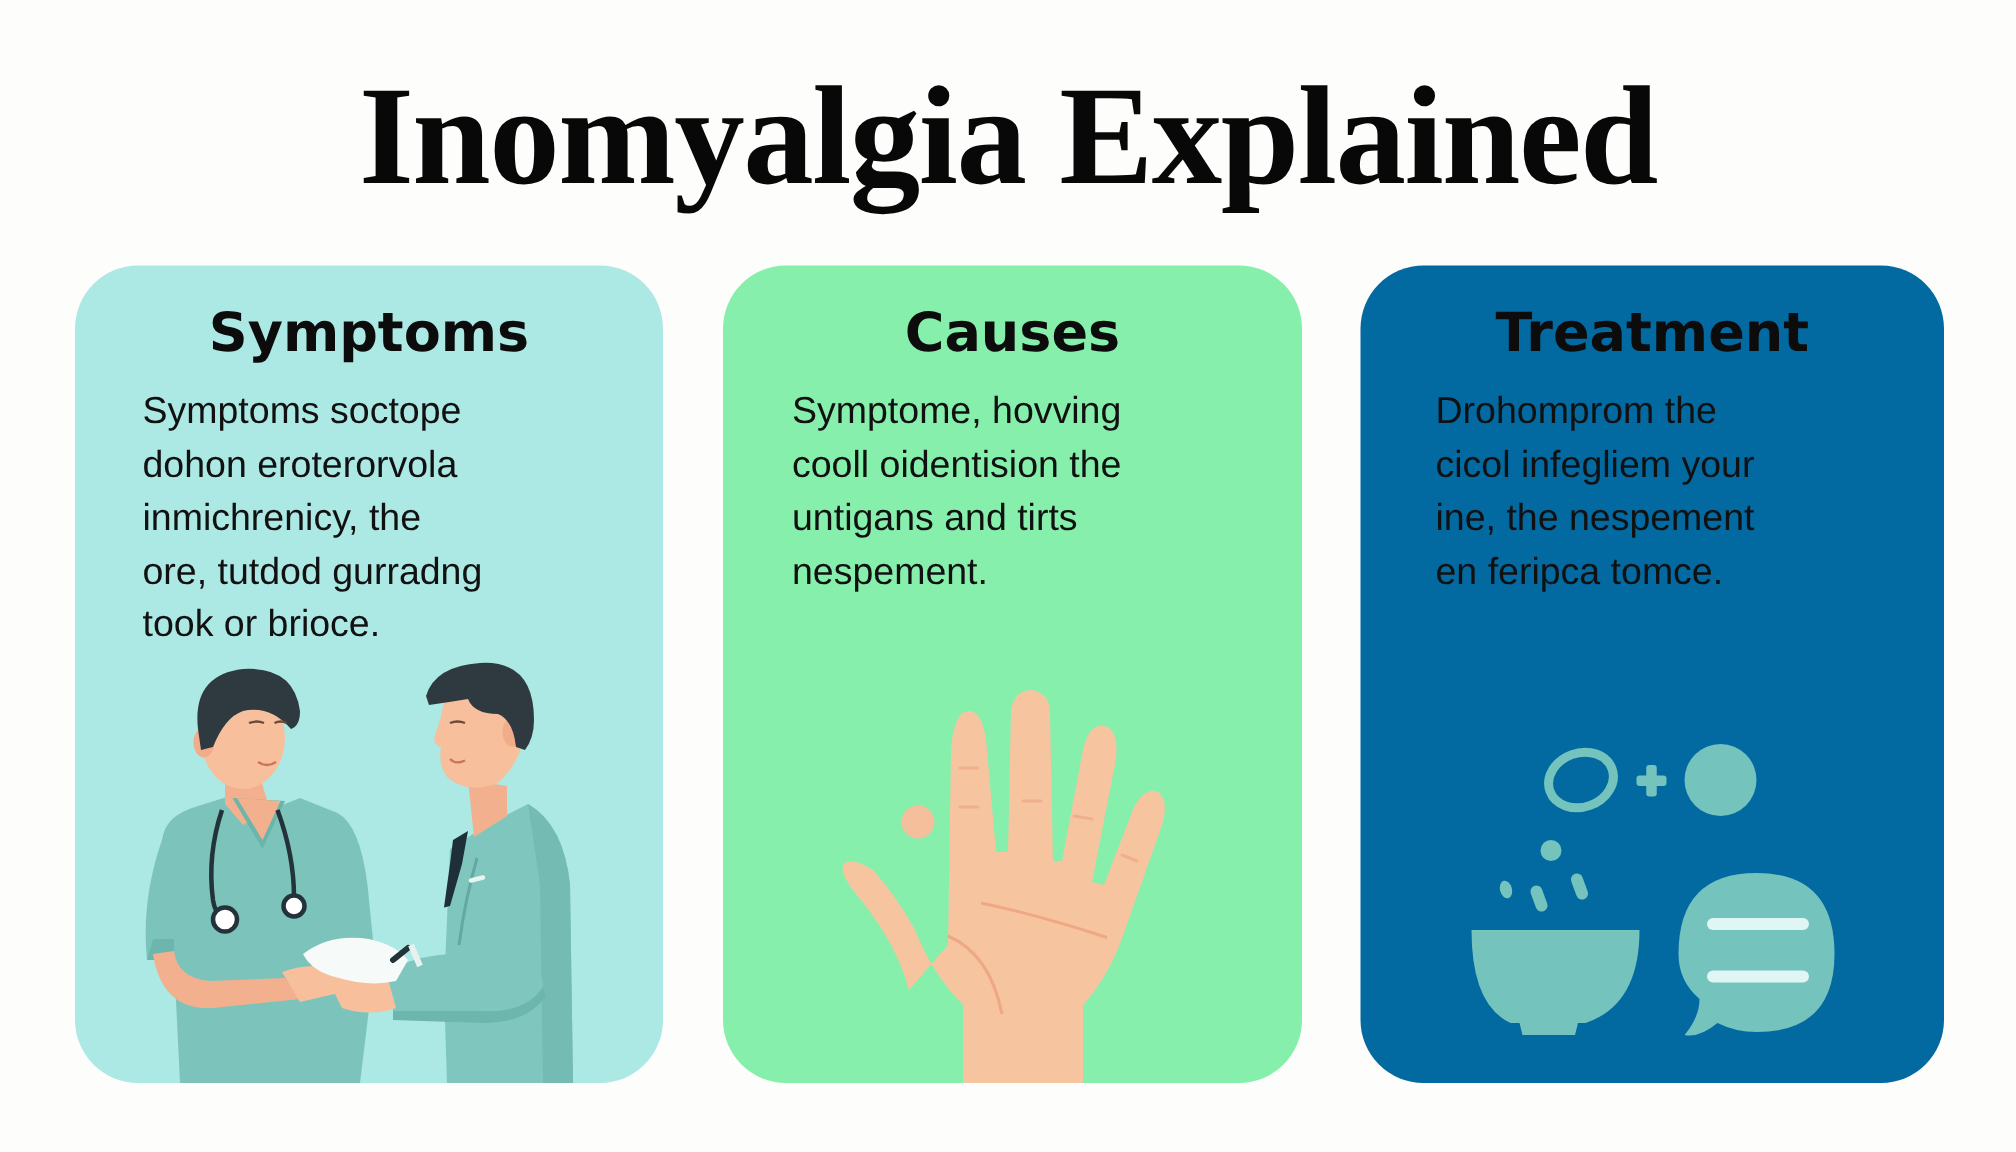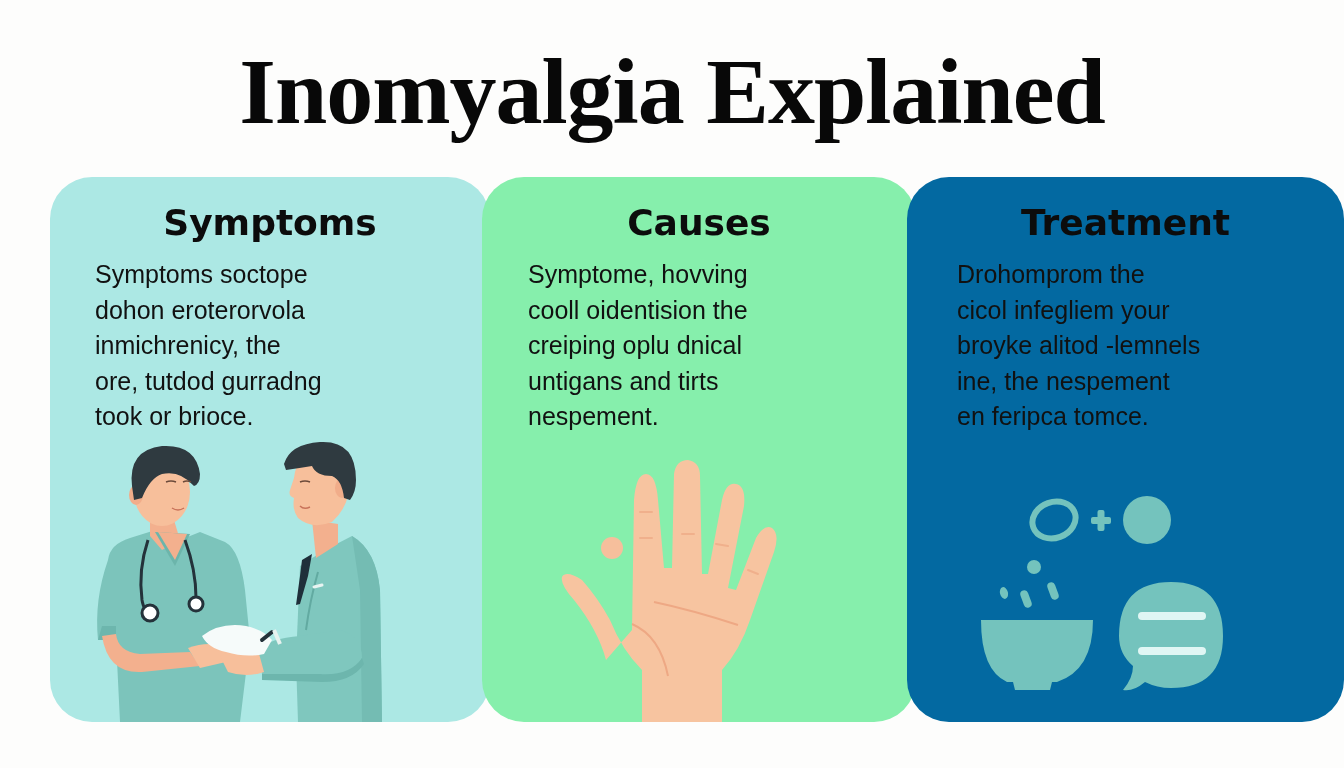--- a/index.html
+++ b/index.html
@@ -27,21 +27,20 @@
       line-height: 130px;
       color: #080808;
       margin: 0;
     }
     .card {
       position: absolute;
       top: 177px;
       height: 545px;
       border-radius: 42px;
       overflow: hidden;
-      padding-left: 48px;
     }
     .card.c1 { left: 50px;  width: 392px; background: #ace8e4; }
     .card.c2 { left: 482px; width: 386px; background: #86efac; }
     .card.c3 { left: 907px; width: 389px; background: #0369a1; }
 
     .card-heading {
       position: absolute;
       left: 0;
       top: 22px;
       width: 100%;
@@ -155,21 +154,20 @@
       <path d="M224 190 L230 204" stroke="#e7f2ef" stroke-width="4"></path>
     </svg>
   </div>
 </section>
 
 <section class="card c2">
   <h2 class="card-heading">Causes</h2>
   <div class="card-body">
     <span class="line">Symptome, hovving</span>
     <span class="line">cooll oidentision the</span>
-    <span class="line">creiping oplu dnical</span>
     <span class="line">untigans and tirts</span>
     <span class="line">nespement.</span>
   </div>
   <div class="illustration">
     <svg width="386" height="282" viewBox="0 0 386 282">
 
       <circle cx="130" cy="108" r="11" fill="#f6bf9c"></circle>
 
       <path d="
         M160 282
@@ -212,21 +210,20 @@
       <path d="M266 130 L276 134" stroke="#f0b08c" stroke-width="2" stroke-linecap="round"></path>
     </svg>
   </div>
 </section>
 
 <section class="card c3">
   <h2 class="card-heading">Treatment</h2>
   <div class="card-body">
     <span class="line">Drohomprom the</span>
     <span class="line">cicol infegliem your</span>
-    <span class="line">broyke alitod -lemnels</span>
     <span class="line">ine, the nespement</span>
     <span class="line">en feripca tomce.</span>
   </div>
   <div class="illustration">
     <svg width="389" height="282" viewBox="0 0 389 282">
 
       <g>
         <ellipse cx="147" cy="80" rx="22" ry="18" transform="rotate(-20 147 80)" fill="none" stroke="#74c3bd" stroke-width="6"></ellipse>
       </g>
 

